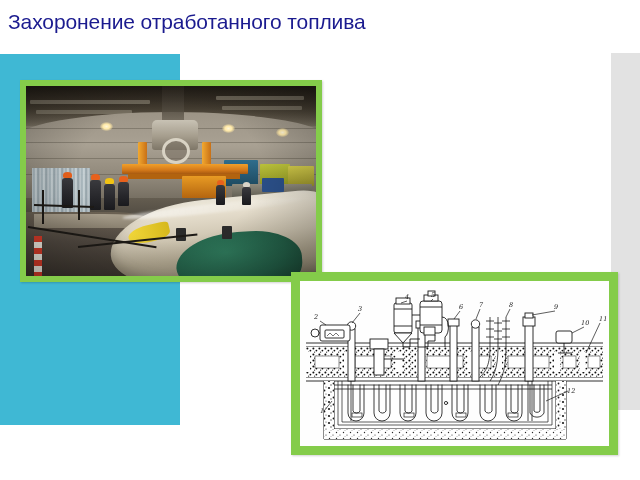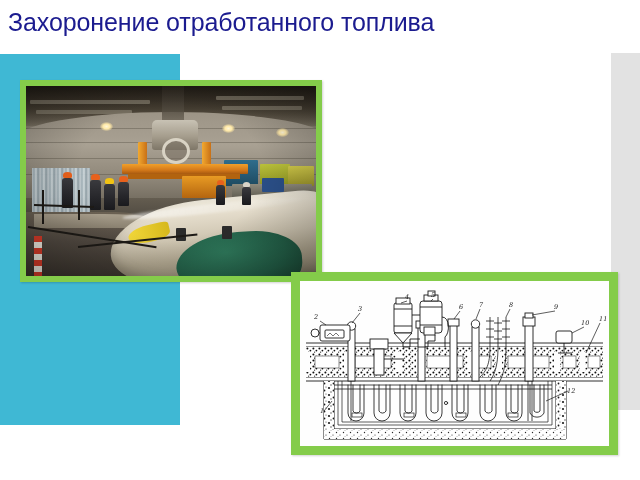--- a/index.html
+++ b/index.html
@@ -23,21 +23,21 @@
     width: 640px; height: 480px;
     background: #ffffff;
   }
 
   
   #slide-title {
     position: absolute;
     left: 8px;
     top: 7px;
     width: 600px;
-    font-size: 25px;
+    font-size: 21px;
     line-height: 30px;
     font-weight: 400;
     color: #1b1b8f;
     letter-spacing: -0.1px;
     white-space: nowrap;
   }
 
   
   #teal-block {
     position: absolute;

